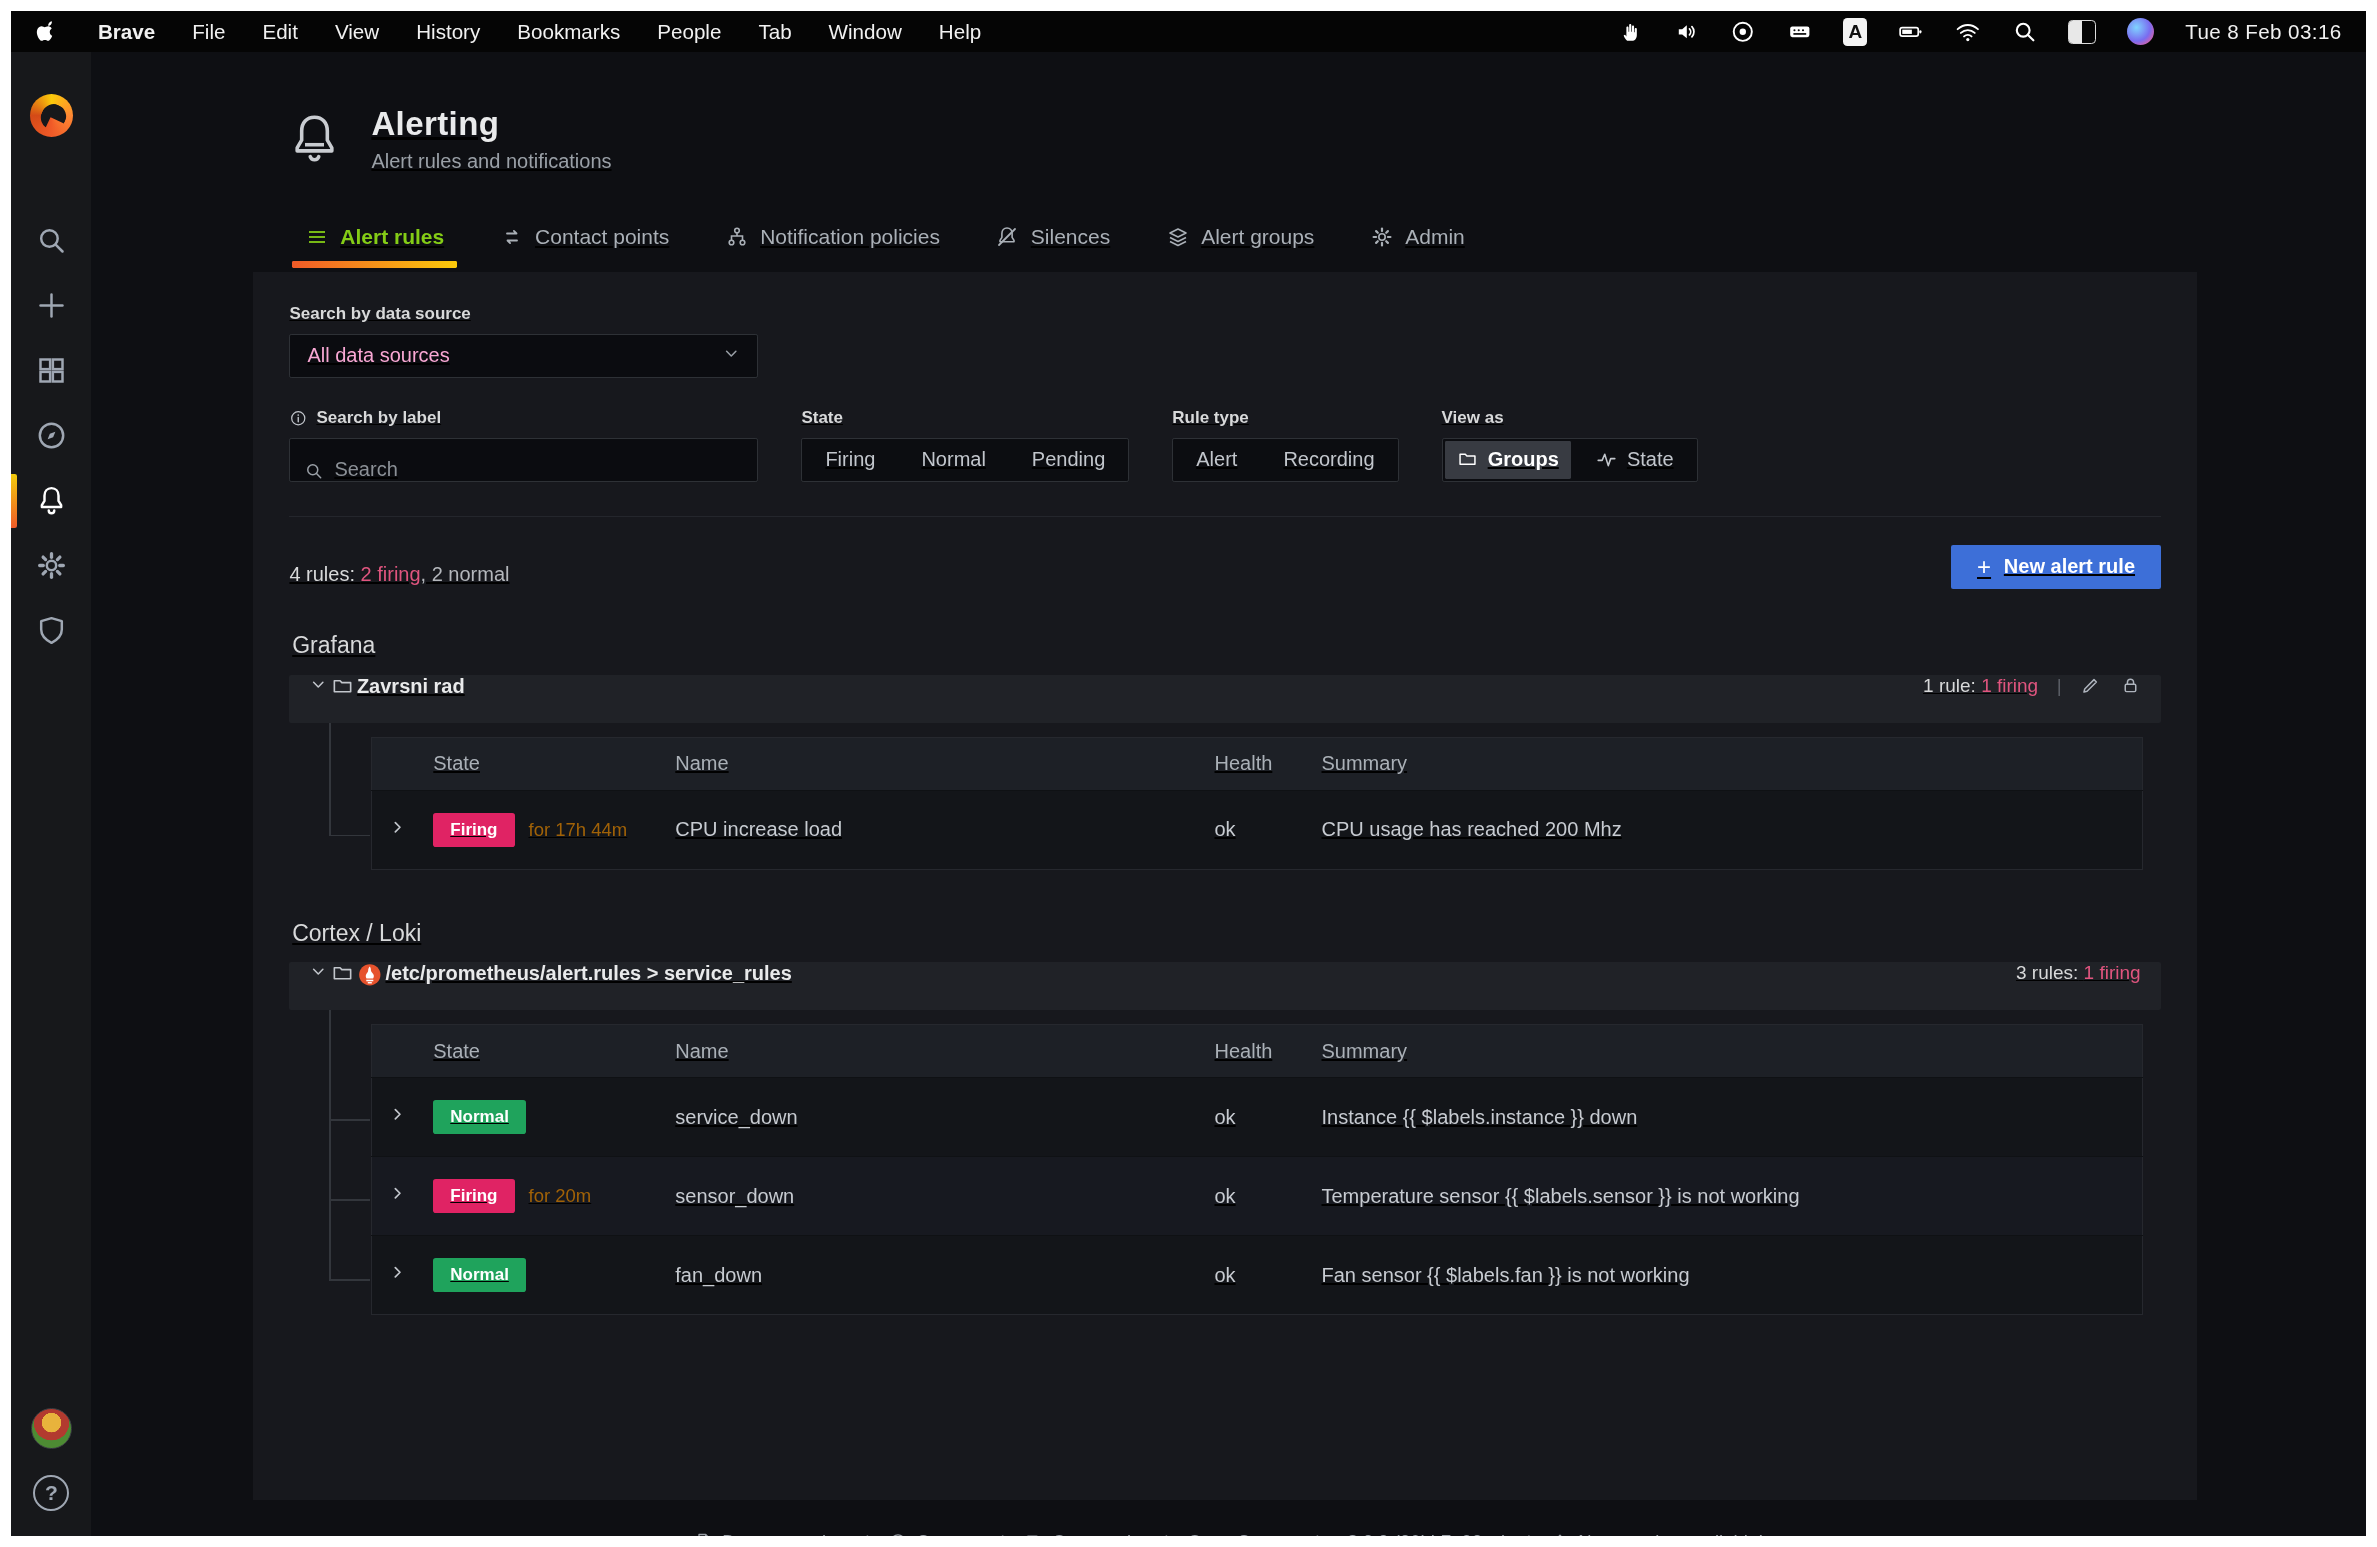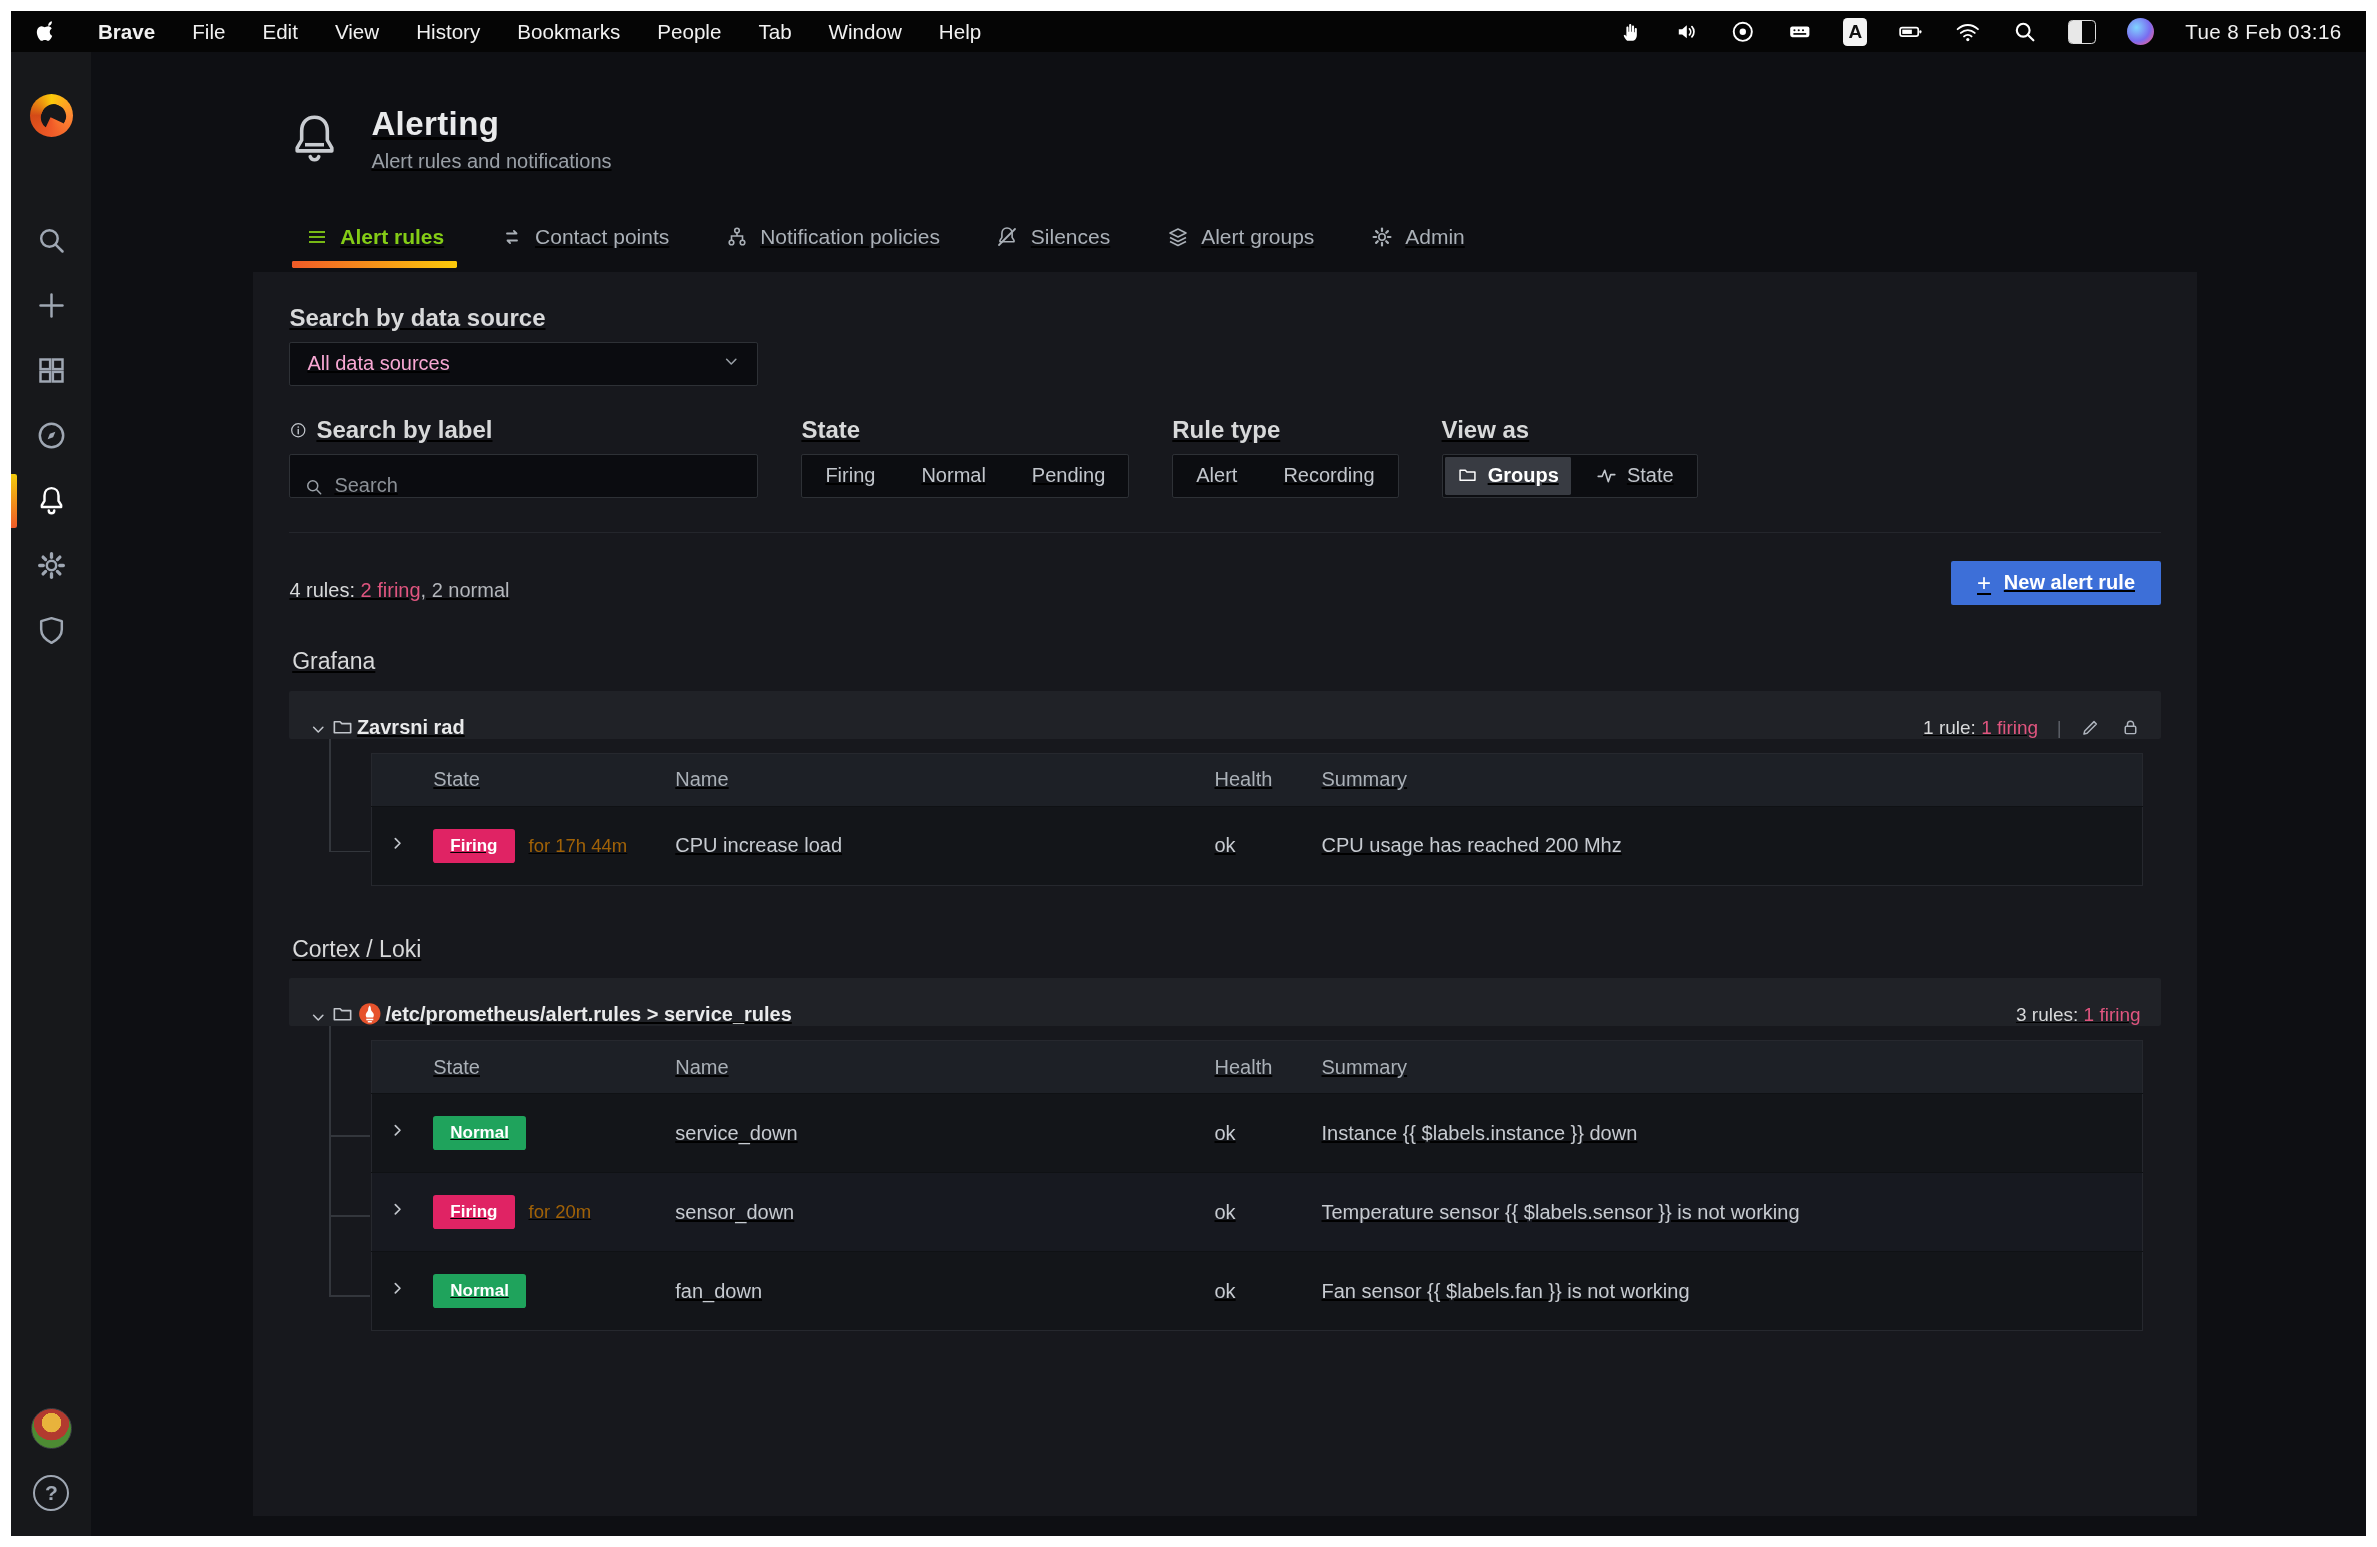--- a/index.html
+++ b/index.html
@@ -45,21 +45,21 @@
   .page-sub { font-size:20px; color:#9aa0a7; margin-top:7px; }
 
   .tabs { display:flex; align-items:flex-end; gap:18.5px; margin:39px 0 0 195px; }
   .tab { display:flex; align-items:center; gap:11.4px; color:#aab0b7; font-size:21px; padding:12.8px 18.5px 18.5px; position:relative; cursor:pointer; }
   .tab svg { width:24px; height:24px; }
   .tab.active { color:#84cc16; font-weight:bold; }
   .tab.active::after { content:""; position:absolute; left:5.7px; right:5.7px; bottom:0; height:6.4px; background:linear-gradient(90deg,#f05a28,#fbca0a); border-radius:1.4px; }
 
   .panel { background:#17181d; margin:4.3px 169px 21px 162px; padding:32px 36px 178px 36px; flex:1; }
 
-  .filter-label { font-size:24px; font-weight:bold; color:#d8d9da; margin-bottom:10px; display:flex; align-items:center; gap:8.5px; }
+  .filter-label { font-size:17px; font-weight:bold; color:#d8d9da; margin-bottom:10px; display:flex; align-items:center; gap:8.5px; }
   .filter-label svg { width:18.5px; height:18.5px; color:#c2c6cc; }
   .select-box { width:469px; height:44px; background:#0b0c10; border:0.7px solid #2e3136; border-radius:2.1px; display:flex; align-items:center; padding:0 17px; color:#f9a8d4; font-size:20px; cursor:pointer; }
   .select-box .chev { margin-left:auto; color:#9aa0a7; }
   .select-box .chev svg { width:18.5px; height:18.5px; }
 
   .filter-row2 { display:flex; gap:43px; margin-top:30px; align-items:flex-start; }
   .search-input { width:469px; height:44px; background:#0b0c10; border:0.7px solid #2e3136; border-radius:2.1px; display:flex; align-items:flex-end; padding:0 14px; gap:10px; }
   .search-input svg { width:20px; height:20px; color:#9aa0a7; flex:none; }
   .search-input input { background:transparent; border:none; outline:none; color:#c7cbd1; font-size:20px; font-family:"Liberation Sans",sans-serif; width:100%; }
   .search-input input::placeholder { color:#8b9096; }
@@ -73,21 +73,21 @@
 
   .summary-row { display:flex; align-items:center; margin-top:28px; }
   .summary-text { font-size:20px; color:#d8d9da;margin-top:16px; }
   .t-firing { color:#e0557f; }
   .t-dim { color:#b4b7bc; }
   .btn-primary { margin-left:auto; background:#3d6fd8; border:none; border-radius:2.1px; height:44px; padding:0 25.6px; color:#ffffff; font-size:20px; font-weight:bold; display:flex; align-items:center; gap:12.8px; cursor:pointer; font-family:"Liberation Sans",sans-serif; }
   .btn-primary .plus { font-size:24px; font-weight:normal; }
 
   .section-title { font-size:23px; color:#d8d9da; margin:43px 0 15.6px 2.8px; }
 
-  .group-card { background:#202227; border-radius:2.1px; height:48px; display:flex; align-items:flex-end; padding:0 20px; gap:3px; color:#d8d9da; }
+  .group-card { background:#202227; border-radius:2.1px; height:48px; display:flex; align-items:flex-start; padding:0 20px; gap:3px; color:#d8d9da; }
   .group-card svg { flex:none; }
   .chev-icon { width:18.5px; height:18.5px; color:#c2c6cc; cursor:pointer; }
   .folder-icon { width:23px; height:23px; color:#c2c6cc; }
   .prom-icon { width:25.6px; height:25.6px; }
   .group-name { font-size:20px; font-weight:bold; color:#e9eaeb; }
   .group-right { margin-left:auto; display:flex; align-items:center; gap:18.5px; font-size:19px; color:#d8d9da; }
   .v-sep { color:#5a5e66; }
   .act-icon { width:21px; height:21px; color:#aeb4bd; cursor:pointer; }
 
   .group-body { position:relative; padding:14px 18px 7px 82px; }

